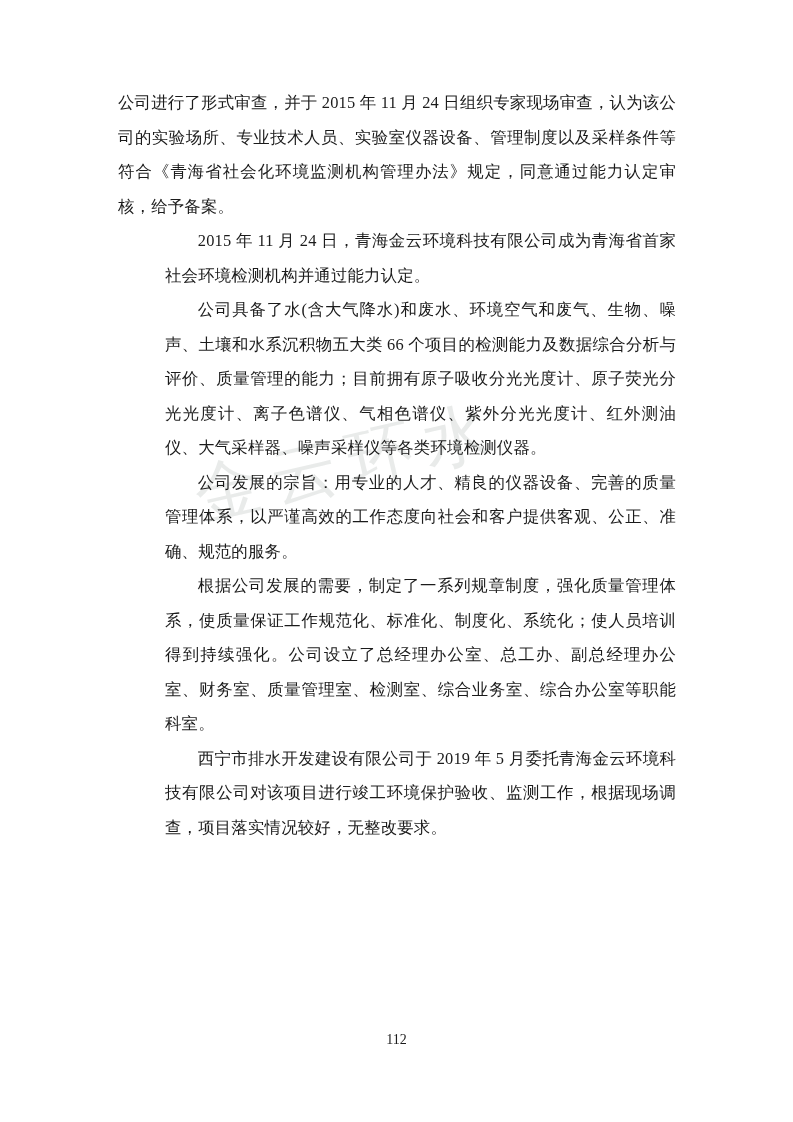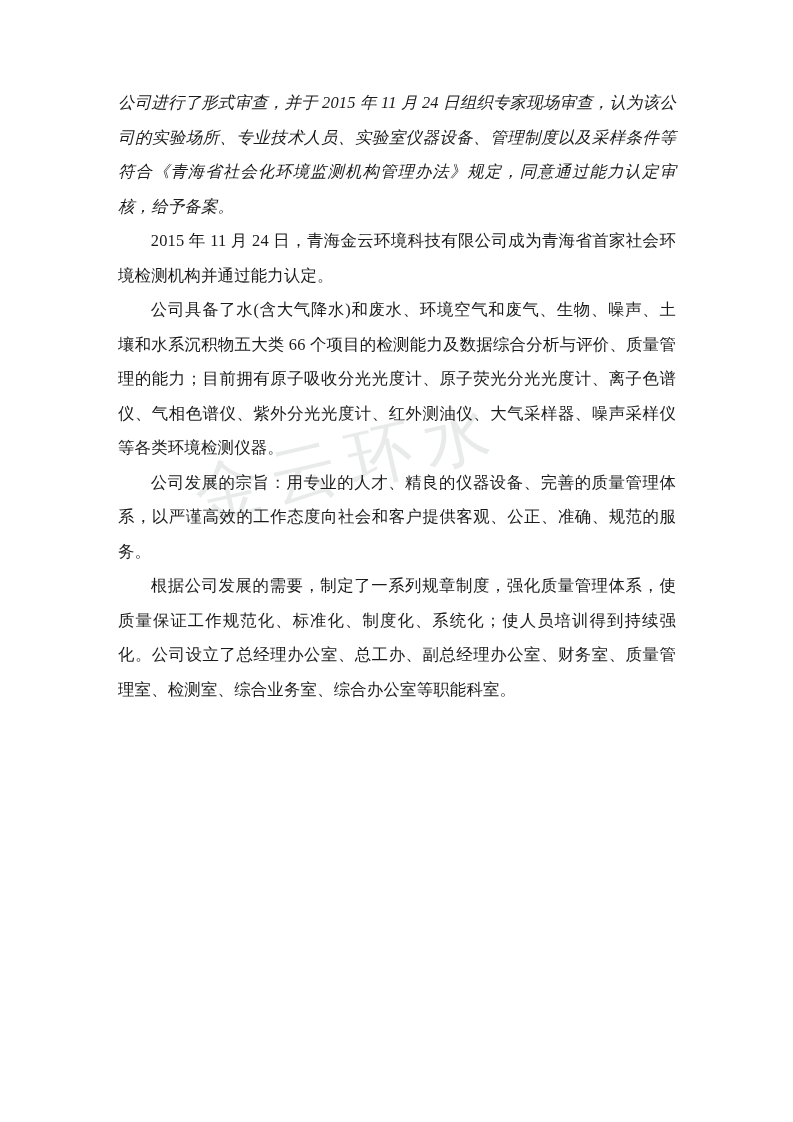--- a/index.html
+++ b/index.html
@@ -27,24 +27,24 @@
   .para {
     font-size: 16.4px;
     line-height: 34.5px;
     text-align: justify;
     text-justify: inter-ideograph;
     margin: 0;
     letter-spacing: 0.2px;
   }
   .para.indent {
     text-indent: 2em;
+    margin-left: 47px;
   }
   .para.noindent {
     text-indent: 0;
-    font-style: italic;
   }
   .watermark {
     position: absolute;
     left: 205px;
     top: 415px;
     width: 400px;
     height: 200px;
     pointer-events: none;
     user-select: none;
     color: rgba(120, 130, 125, 0.16);
@@ -72,16 +72,18 @@
 <div class="page">
 
   <div class="watermark">金云环水</div>
 
   <div class="content">
     <p class="para noindent">公司进行了形式审查，并于 2015 年 11 月 24 日组织专家现场审查，认为该公司的实验场所、专业技术人员、实验室仪器设备、管理制度以及采样条件等符合《青海省社会化环境监测机构管理办法》规定，同意通过能力认定审核，给予备案。</p>
     <p class="para indent">2015 年 11 月 24 日，青海金云环境科技有限公司成为青海省首家社会环境检测机构并通过能力认定。</p>
     <p class="para indent">公司具备了水(含大气降水)和废水、环境空气和废气、生物、噪声、土壤和水系沉积物五大类 66 个项目的检测能力及数据综合分析与评价、质量管理的能力；目前拥有原子吸收分光光度计、原子荧光分光光度计、离子色谱仪、气相色谱仪、紫外分光光度计、红外测油仪、大气采样器、噪声采样仪等各类环境检测仪器。</p>
     <p class="para indent">公司发展的宗旨：用专业的人才、精良的仪器设备、完善的质量管理体系，以严谨高效的工作态度向社会和客户提供客观、公正、准确、规范的服务。</p>
     <p class="para indent">根据公司发展的需要，制定了一系列规章制度，强化质量管理体系，使质量保证工作规范化、标准化、制度化、系统化；使人员培训得到持续强化。公司设立了总经理办公室、总工办、副总经理办公室、财务室、质量管理室、检测室、综合业务室、综合办公室等职能科室。</p>
+    <p class="para indent">西宁市排水开发建设有限公司于 2019 年 5 月委托青海金云环境科技有限公司对该项目进行竣工环境保护验收、监测工作，根据现场调查，项目落实情况较好，无整改要求。</p>
   </div>
 
+  <div class="page-number">112</div>
 
 </div>
 
 </body></html>

